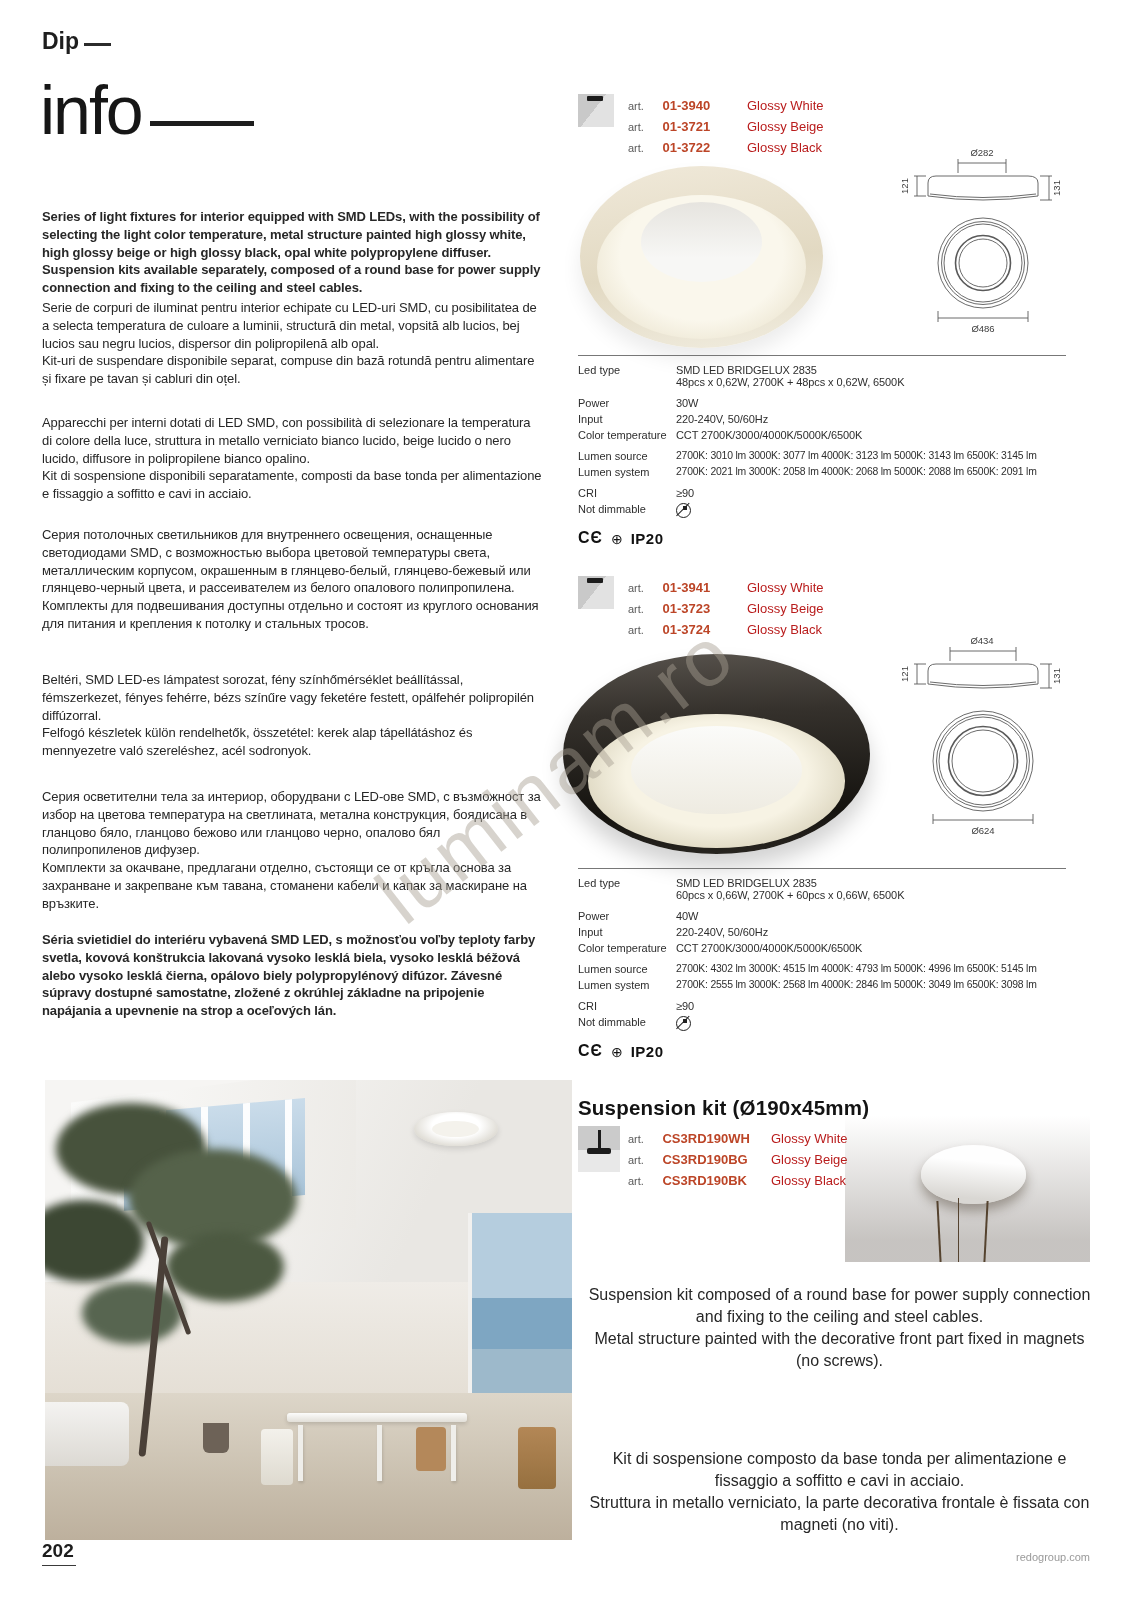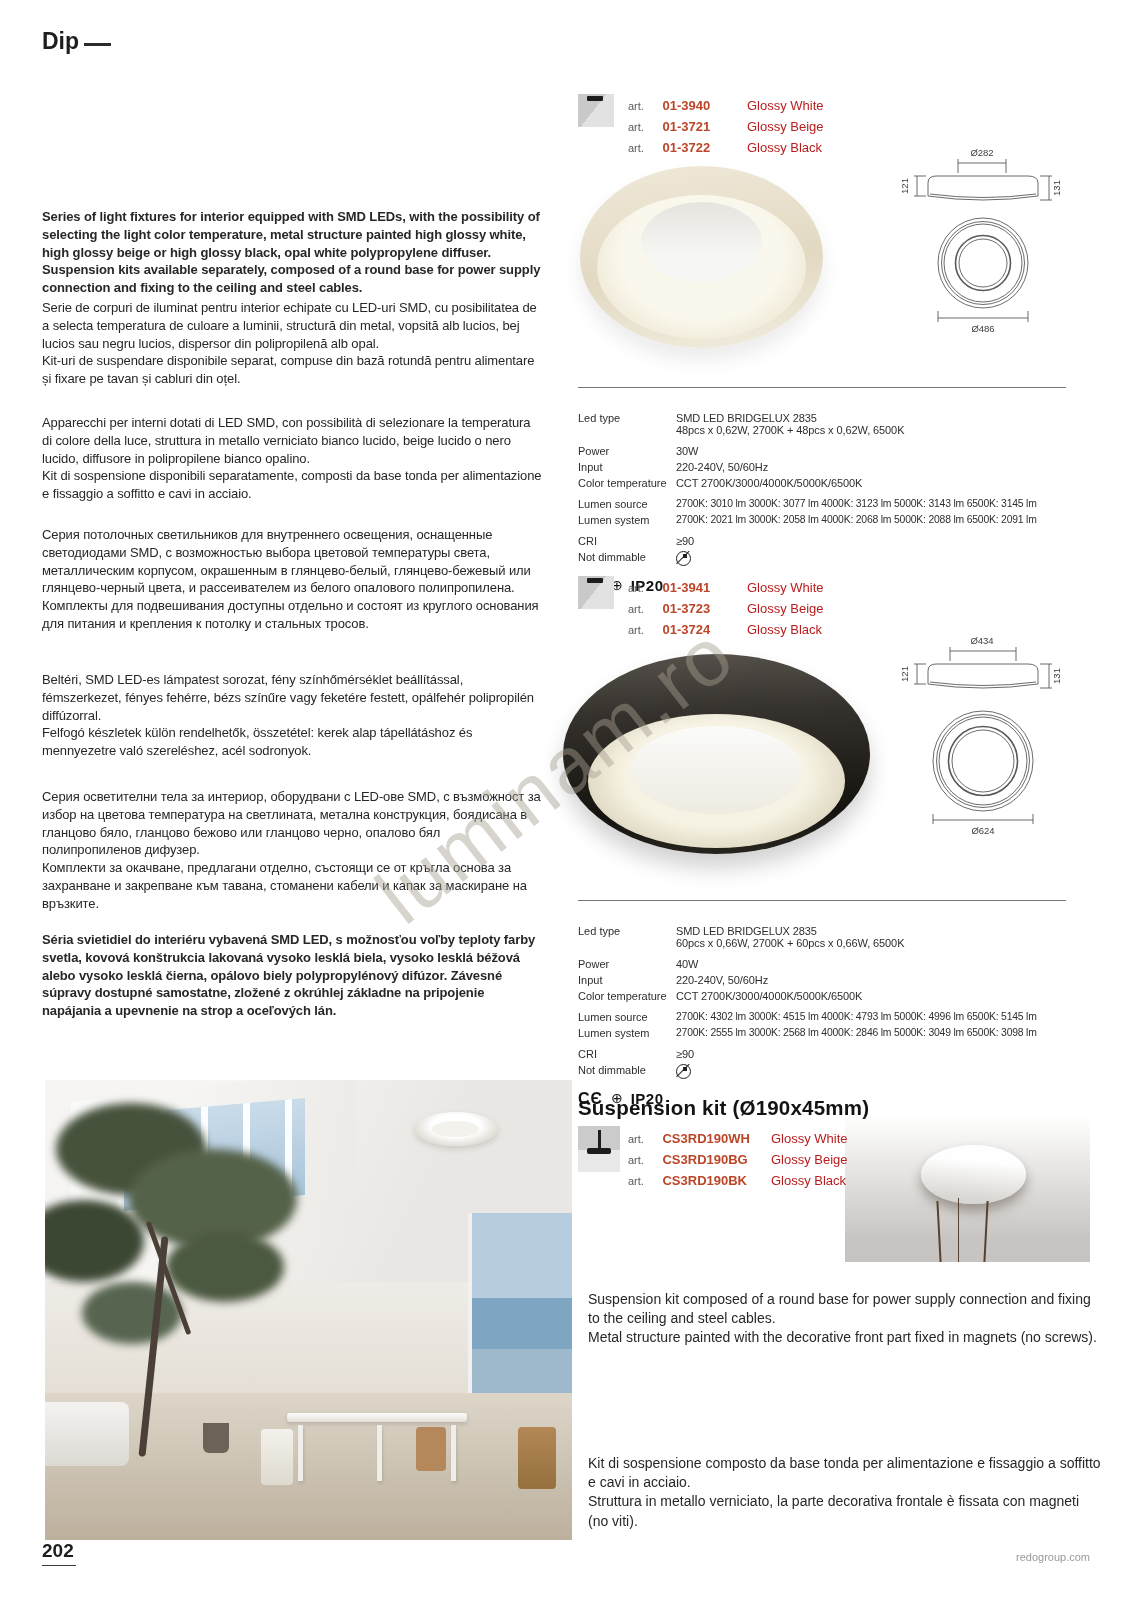--- a/index.html
+++ b/index.html
@@ -41,37 +41,37 @@
   .p2 .outer{inset:0;background:linear-gradient(178deg,#57524c 0%,#35312c 30%,#15130f 78%,#2a2722 100%);box-shadow:0 14px 22px rgba(0,0,0,0.18);}
   .p2 .mid{left:8%;right:8%;top:30%;bottom:3%;background:radial-gradient(ellipse at 50% 45%,#f7f3e4 50%,#ded8c2 75%,#8f8a78 96%);}
   .p2 .center{left:22%;right:22%;top:36%;bottom:20%;background:linear-gradient(180deg,#fbfbf9,#eeebe1);}
 
   
   .drawing{position:absolute;}
   .drawing line,.drawing path,.drawing circle{stroke:#5a5a5a;stroke-width:0.9;fill:none;}
   .drawing text{fill:#3c3c3c;font-size:9.5px;font-family:"Liberation Sans",sans-serif;}
 
   
-  .spec-table{position:absolute;width:488px;border-top:1px solid #777;padding-top:22px;font-size:11px;color:#2e2e2e;margin-top:32px;}
+  .spec-table{position:absolute;width:488px;border-top:1px solid #777;padding-top:6px;font-size:11px;color:#2e2e2e;}
   .srow{display:flex;padding:2px 0;}
   .slabel{width:98px;flex:none;}
   .sval{white-space:pre-line;letter-spacing:-0.1px;}
   .sval.nowrap{white-space:nowrap;font-size:10.4px;letter-spacing:-0.2px;}
   .mt5{margin-top:5px;}
   .nodim{position:relative;display:inline-block;width:13px;height:13px;border:1.4px solid #222;border-radius:50%;}
   .nodim::before{content:"";position:absolute;left:-3px;top:5px;width:18px;height:1.4px;background:#222;transform:rotate(-45deg);}
   .nodim::after{content:"";position:absolute;left:6px;top:2px;width:4px;height:4px;background:#222;}
-  .certs{display:flex;align-items:flex-start;gap:8px;margin-top:7px;color:#111;}
+  .certs{display:flex;align-items:flex-end;gap:8px;margin-top:7px;color:#111;}
   .ce{font-size:16px;font-weight:700;letter-spacing:1px;}
   .globe{font-size:14px;font-weight:400;}
   .ip{font-size:15px;font-weight:700;letter-spacing:0.5px;}
 
   
   .susp-title{position:absolute;left:578px;top:1096px;font-size:20.5px;font-weight:700;letter-spacing:0.2px;color:#131313;}
-  .susp-desc{position:absolute;left:578px;width:515px;font-size:14px;line-height:1.37;white-space:pre-line;margin:10px;}
+  .susp-desc{position:absolute;left:578px;width:515px;font-size:16px;line-height:1.37;white-space:pre-line;margin:4px;text-align:center;}
   .susp-photo{position:absolute;overflow:hidden;background:linear-gradient(135deg,#a5켜8a6c 0,#a08364 0%,#8a6c4f 58%,#6b533b 100%);}
   .susp-photo .shade{position:absolute;inset:0;background:linear-gradient(180deg,rgba(255,255,255,0.08),rgba(30,18,8,0.25) 85%);}
   .canopy{position:absolute;left:31%;top:20%;width:43%;height:40%;border-radius:50%;
           background:linear-gradient(185deg,#fefefe 30%,#d9d7d3 85%);box-shadow:0 7px 12px rgba(40,25,10,0.35);}
   .cable{position:absolute;width:1.5px;background:#55432f;}
 
   
   .interior{position:absolute;overflow:hidden;background:#e8e4dd;}
   .interior div{position:absolute;}
   .in-ceiling{left:0;top:0;width:100%;height:46%;background:linear-gradient(115deg,#f6f5f3 30%,#e9e7e3 70%);}
@@ -114,20 +114,21 @@
   .pagenum{position:absolute;left:42px;top:1540px;font-size:19px;font-weight:700;color:#1d1d1d;
            border-bottom:1px solid #3a3a3a;padding:0 2px 3px 0;}
   .website{position:absolute;right:41px;top:1551px;font-size:11px;color:#9a9a9a;}
 </style>
 </head>
 <body>
 
 <div class="page">
 
   <div class="dip"><span>Dip</span><span class="u u-small"></span></div>
+  <div class="info-title"><span>info</span><span class="u u-big"></span></div>
 
   <p class="para bold" style="top:172px;margin-top:36px;">Series of light fixtures for interior equipped with SMD LEDs, with the possibility of selecting the light color temperature, metal structure painted high glossy white, high glossy beige or high glossy black, opal white polypropylene diffuser.
 Suspension kits available separately, composed of a round base for power supply connection and fixing to the ceiling and steel cables.</p>
   <p class="para" style="top:299px;">Serie de corpuri de iluminat pentru interior echipate cu LED-uri SMD, cu posibilitatea de a selecta temperatura de culoare a luminii, structură din metal, vopsită alb lucios, bej lucios sau negru lucios, dispersor din polipropilenă alb opal.
 Kit-uri de suspendare disponibile separat, compuse din bază rotundă pentru alimentare și fixare pe tavan și cabluri din oțel.</p>
   <p class="para" style="top:414px;">Apparecchi per interni dotati di LED SMD, con possibilità di selezionare la temperatura di colore della luce, struttura in metallo verniciato bianco lucido, beige lucido o nero lucido, diffusore in polipropilene bianco opalino.
 Kit di sospensione disponibili separatamente, composti da base tonda per alimentazione e fissaggio a soffitto e cavi in acciaio.</p>
   <p class="para" style="top:526px;">Серия потолочных светильников для внутреннего освещения, оснащенные светодиодами SMD, с возможностью выбора цветовой температуры света, металлическим корпусом, окрашенным в глянцево-белый, глянцево-бежевый или глянцево-черный цвета, и рассеивателем из белого опалового полипропилена.
 Комплекты для подвешивания доступны отдельно и состоят из круглого основания для питания и крепления к потолку и стальных тросов.</p>
   <p class="para" style="top:671px;">Beltéri, SMD LED-es lámpatest sorozat, fény színhőmérséklet beállítással, fémszerkezet, fényes fehérre, bézs színűre vagy feketére festett, opálfehér polipropilén diffúzorral.

